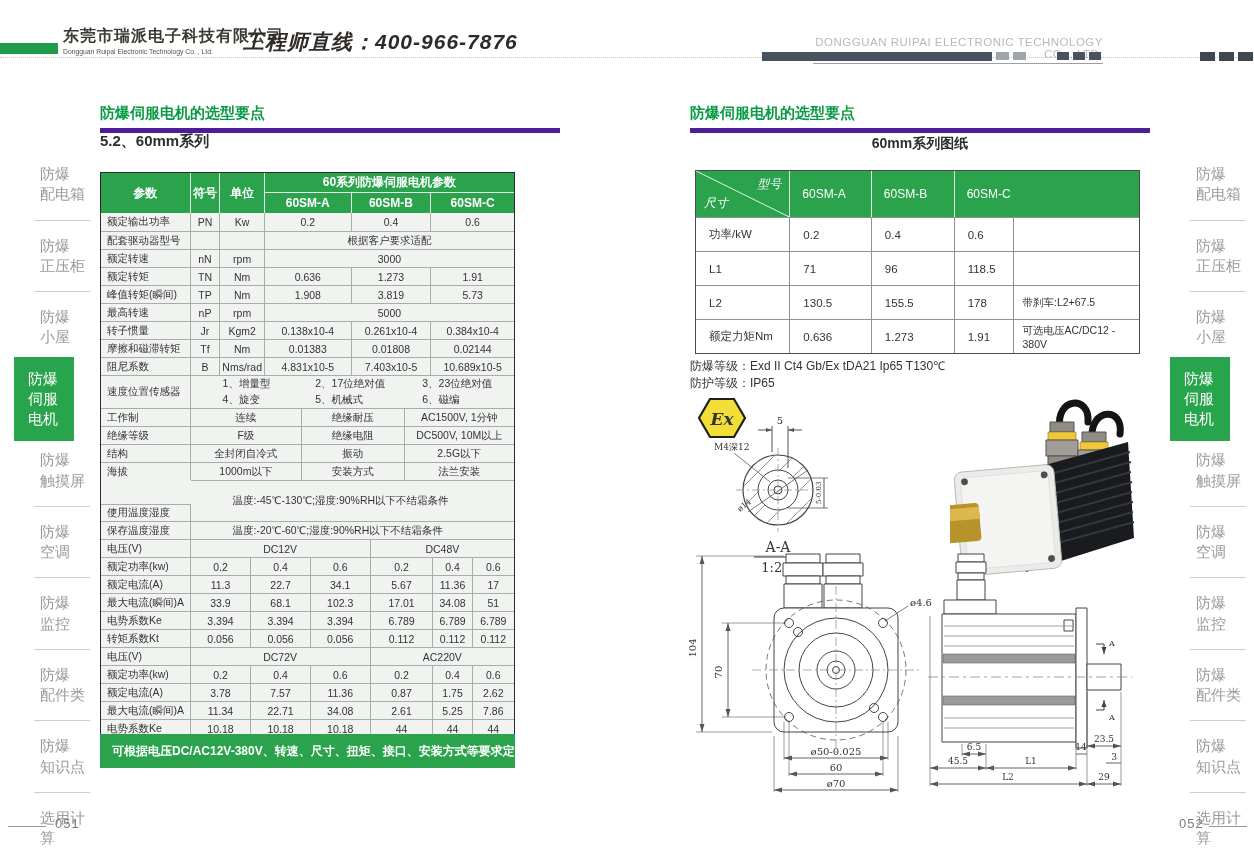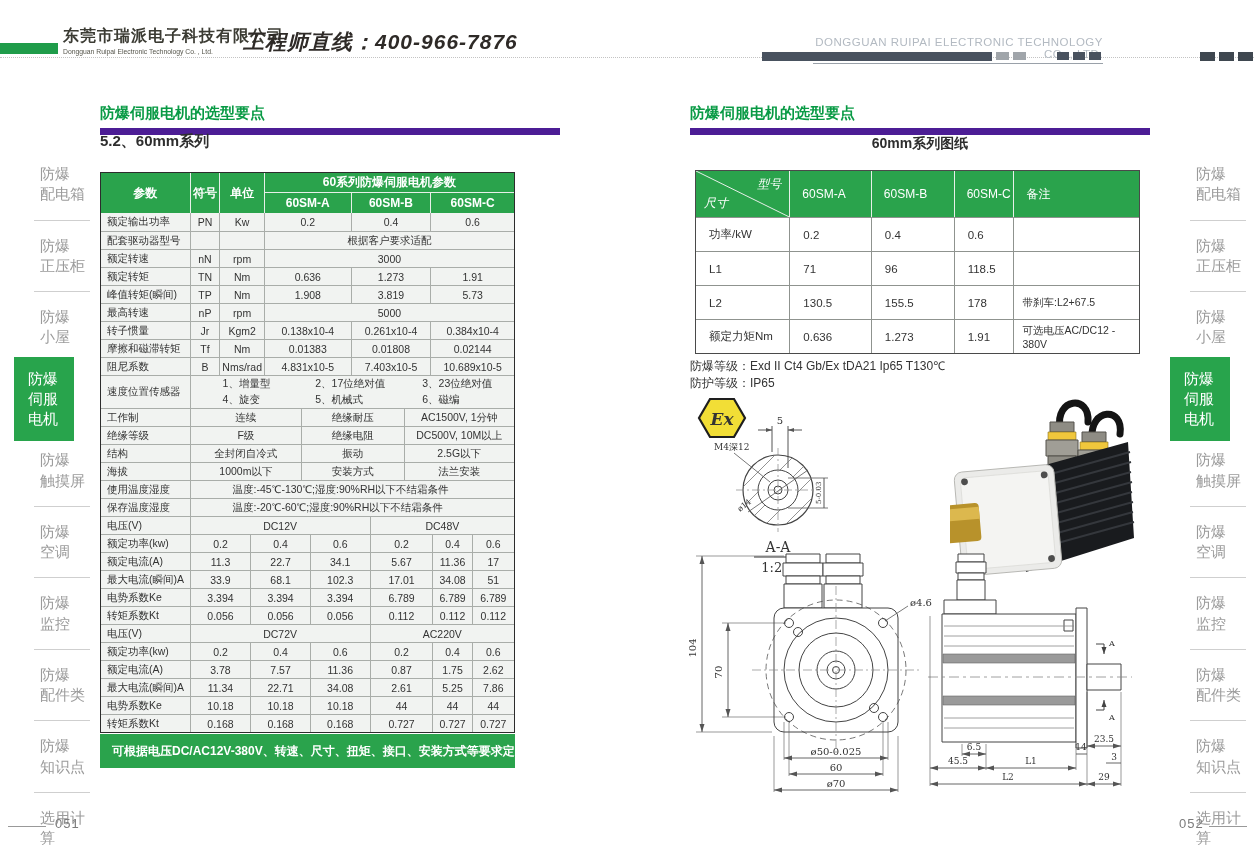--- a/index.html
+++ b/index.html
@@ -23,21 +23,21 @@
 
   
   .sidebar { top:155px; width:70px; font-size:15px; color:#9b9b9b; line-height:1.35; }
   #sidebar-left { left:26px; }
   #sidebar-right { left:1182px; }
   .sb-item { padding:9px 0 9px 14px; min-height:34px; }
   .sb-item.active { background:#28a44c; color:#ffffff; margin-left:-12px; padding:12px 4px 12px 14px; width:60px; }
   .sb-sep { border-top:1px solid #cfcfcf; margin:6px 0 6px 0; width:56px; margin-left:8px; }
 
   
-  .page-title { font-size:15px; font-weight:bold; color:#089a44; border-bottom:7px solid #4c1d95; padding-bottom:5px; width:460px; }
+  .page-title { font-size:15px; font-weight:bold; color:#089a44; border-bottom:5px solid #4c1d95; padding-bottom:5px; width:460px; }
   #lp-title { left:100px; top:104px; }
   #rp-title { left:690px; top:104px; }
   #lp-sub { left:100px; top:132px; font-size:15px; font-weight:bold; color:#2e2e2e; }
   #rp-sub { left:690px; top:135px; width:460px; text-align:center; font-size:14px; font-weight:bold; color:#2e2e2e; }
 
   
   #spec { left:100px; top:172px; width:415px; border:1px solid #2c2c2c; background:#f1f3f1; }
   .spec-head { display:flex; height:40px; background:#2aa34c; color:#fff; font-weight:bold; font-size:12px; }
   .spec-head .hc { display:flex; align-items:center; justify-content:center; border-right:1px solid #e7efe9; }
   .hgroup { display:flex; flex-direction:column; }
@@ -314,21 +314,21 @@
         <div class="scell" style="width: 24.8%;">振动</div>
         <div class="scell last" style="width: 26.5%;">2.5G以下</div>
       </div>
       <div class="srow">
         <div class="scell" style="width: 21.7%;">海拔</div>
         <div class="scell" style="width: 27%;">1000m以下</div>
         <div class="scell" style="width: 24.8%;">安装方式</div>
         <div class="scell last" style="width: 26.5%;">法兰安装</div>
       </div>
       <div class="srow">
-        <div class="scell" style="width: 21.7%;">使用温度湿度</div>
+        <div class="scell" style="width: 21.7%; margin-top: 24px;">使用温度湿度</div>
         <div class="scell last tleft" style="width: 78.3%;">温度:-45℃-130℃;湿度:90%RH以下不结霜条件</div>
       </div>
       <div class="srow">
         <div class="scell" style="width: 21.7%;">保存温度湿度</div>
         <div class="scell last tleft" style="width: 78.3%;">温度:-20℃-60℃;湿度:90%RH以下不结霜条件</div>
       </div>
       <div class="srow">
         <div class="scell" style="width: 21.7%;">电压(V)</div>
         <div class="scell" style="width: 43.6%;">DC12V</div>
         <div class="scell last" style="width: 34.7%;">DC48V</div>
@@ -440,21 +440,20 @@
     <div class="dc dt-corner" style="width:21.3%">
       <svg width="100%" height="100%" style="position:absolute;left:0;top:0">
           <line x1="0" y1="0" x2="100%" y2="100%" stroke="#e7efe9" stroke-width="1"></line>
         </svg>
       <span class="top">型号</span>
       <span class="bot">尺寸</span>
     </div>
     <div class="dc" style="width:18.4%">60SM-A</div>
     <div class="dc" style="width:18.7%">60SM-B</div>
     <div class="dc" style="width:13.5%">60SM-C</div>
-    <div class="dc" style="width:28.1%">备注</div>
   </div>
   <div id="dim-rows">
       <div class="drow">
         <div class="dcell" style="width: 21.3%;">功率/kW</div>
         <div class="dcell" style="width: 18.4%;">0.2</div>
         <div class="dcell" style="width: 18.7%;">0.4</div>
         <div class="dcell" style="width: 13.5%;">0.6</div>
         <div class="dcell last" style="width: 28.1%;"></div>
       </div>
       <div class="drow">

